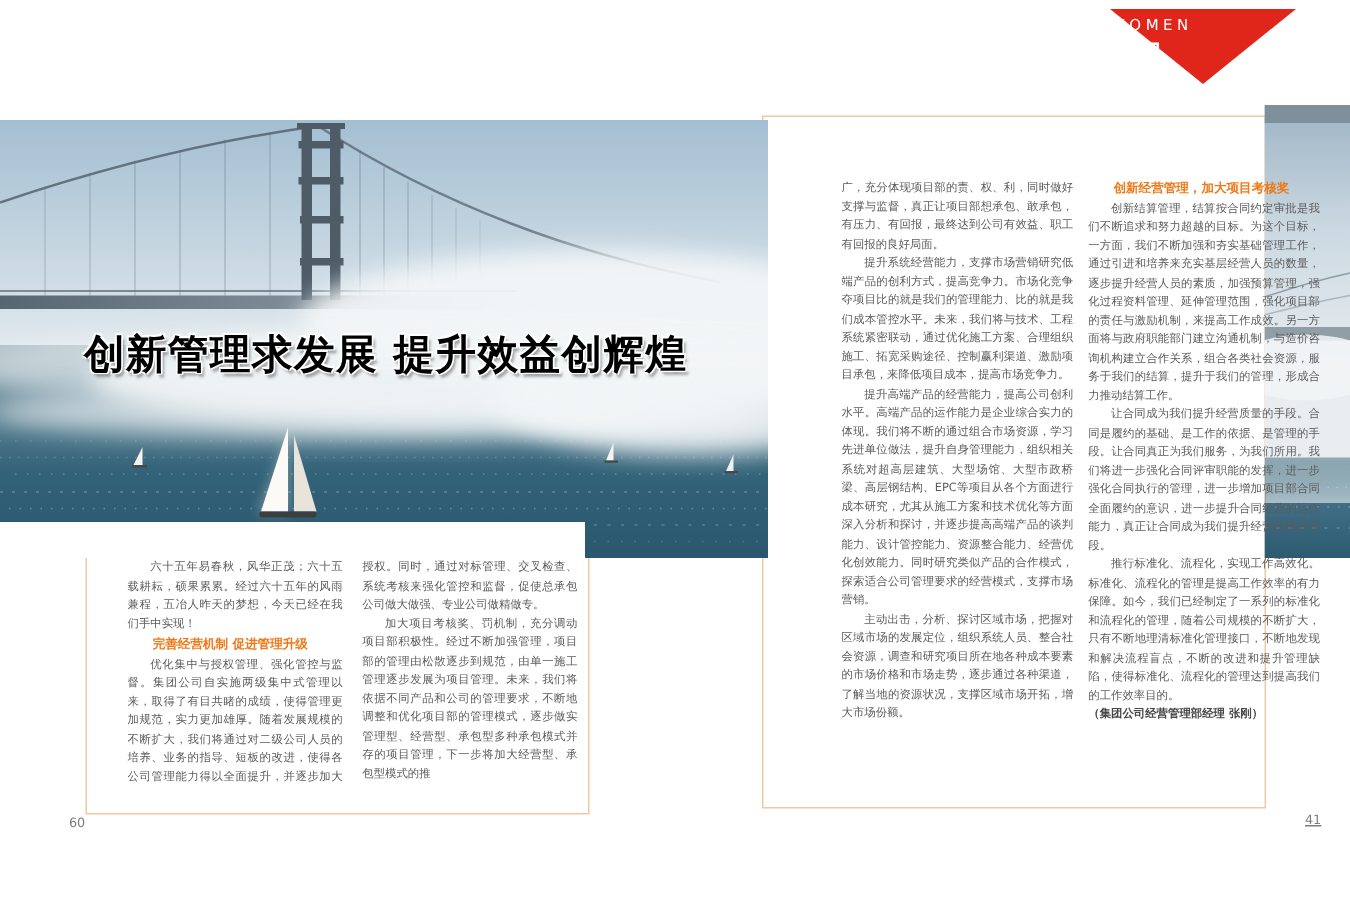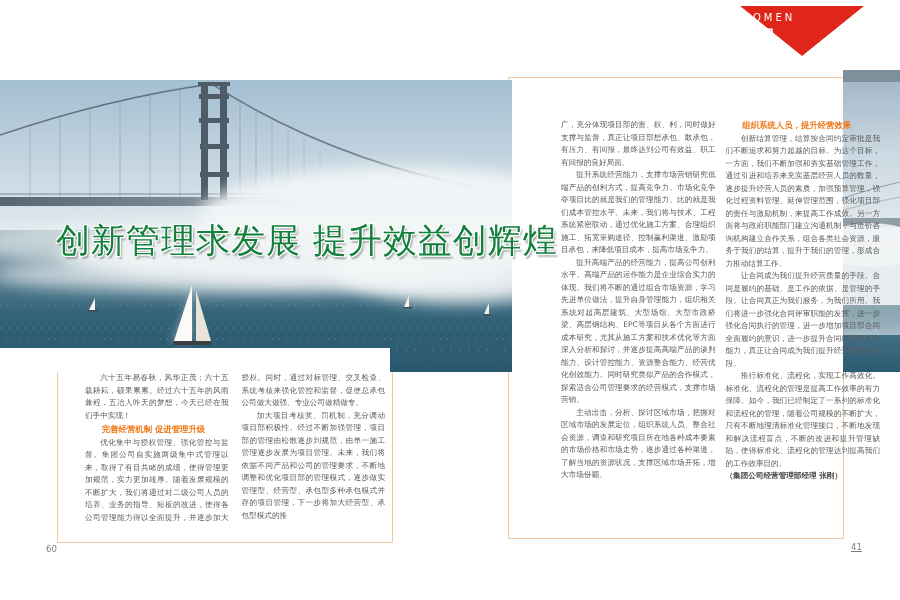--- a/index.html
+++ b/index.html
@@ -10,21 +10,21 @@
   .frame{position:absolute;border:1px solid #f0c9a2;z-index:1;}
   #frame-left{left:57px;top:88px;width:334px;height:453px;}
   #frame-right{left:508px;top:77px;width:334px;height:460px;}
 
   
   #photo-main{position:absolute;left:0;top:80px;width:512px;height:292px;z-index:2;line-height:0;}
   #photo-strip{position:absolute;left:843px;top:70px;width:57px;height:302px;z-index:2;line-height:0;}
 
   
   #headline{position:absolute;left:56px;top:218px;z-index:4;
-    font-size:34px;font-weight:normal;color:#15803d;letter-spacing:1px;white-space:nowrap;
+    font-size:27px;font-weight:bold;color:#000000;letter-spacing:1px;white-space:nowrap;
     text-shadow:-1px -1px 0 #ffffff,1px -1px 0 #ffffff,-1px 1px 0 #ffffff,1px 1px 0 #ffffff,
                  2px 3px 2px rgba(90,90,90,.55);}
 
   
   #badge{position:absolute;left:740px;top:6px;width:0;height:0;z-index:5;
     border-left:62px solid transparent;border-right:62px solid transparent;
     border-top:50px solid #e0261b;}
   #badge-text{position:absolute;left:740px;top:12px;width:124px;z-index:6;text-align:left;color:#ffffff;}
   #badge-en{font-size:10px;letter-spacing:3px;display:block;}
   #badge-cn{font-size:16px;font-weight:bold;display:block;margin-top:2px;letter-spacing:2px;}
@@ -35,21 +35,21 @@
   #text-left{left:85px;top:356px;width:300px;height:187px;column-count:2;column-gap:13px;margin-top:16px;}
   #text-right{left:517px;top:119px;width:319px;height:413px;column-count:2;column-gap:10px;margin-left:44px;}
   .textblock p{margin:0;text-indent:2em;}
   .textblock p.cont{text-indent:0;}
   .textblock h4{margin:1px 0;font-size:8.4px;font-weight:bold;color:#ee7918;text-indent:2em;line-height:12.5px;}
   .textblock p.sig{text-indent:0;text-align:left;font-weight:bold;color:#474747;}
 
   
   .pagenum{position:absolute;z-index:3;font-size:8.5px;color:#7d7d7d;}
   #pagenum-left{left:46px;top:544px;}
-  #pagenum-right{left:851px;top:542px;text-decoration:underline;}
+  #pagenum-right{left:870px;top:542px;text-decoration:underline;}
 </style>
 </head>
 <body>
 
 <div id="spread">
 
   <div class="frame" id="frame-left"></div>
   <div class="frame" id="frame-right"></div>
 
   <div id="photo-main">
@@ -198,21 +198,21 @@
     <h4>完善经营机制 促进管理升级</h4>
     <p>优化集中与授权管理、强化管控与监督。集团公司自实施两级集中式管理以来，取得了有目共睹的成绩，使得管理更加规范，实力更加雄厚。随着发展规模的不断扩大，我们将通过对二级公司人员的培养、业务的指导、短板的改进，使得各公司管理能力得以全面提升，并逐步加大授权。同时，通过对标管理、交叉检查、系统考核来强化管控和监督，促使总承包公司做大做强、专业公司做精做专。</p>
     <p>加大项目考核奖、罚机制，充分调动项目部积极性。经过不断加强管理，项目部的管理由松散逐步到规范，由单一施工管理逐步发展为项目管理。未来，我们将依据不同产品和公司的管理要求，不断地调整和优化项目部的管理模式，逐步做实管理型、经营型、承包型多种承包模式并存的项目管理，下一步将加大经营型、承包型模式的推</p>
   </div>
 
   <div id="text-right" class="textblock">
     <p class="cont">广，充分体现项目部的责、权、利，同时做好支撑与监督，真正让项目部想承包、敢承包，有压力、有回报，最终达到公司有效益、职工有回报的良好局面。</p>
     <p>提升系统经营能力，支撑市场营销研究低端产品的创利方式，提高竞争力。市场化竞争夺项目比的就是我们的管理能力、比的就是我们成本管控水平。未来，我们将与技术、工程系统紧密联动，通过优化施工方案、合理组织施工、拓宽采购途径、控制赢利渠道、激励项目承包，来降低项目成本，提高市场竞争力。</p>
     <p>提升高端产品的经营能力，提高公司创利水平。高端产品的运作能力是企业综合实力的体现。我们将不断的通过组合市场资源，学习先进单位做法，提升自身管理能力，组织相关系统对超高层建筑、大型场馆、大型市政桥梁、高层钢结构、EPC等项目从各个方面进行成本研究，尤其从施工方案和技术优化等方面深入分析和探讨，并逐步提高高端产品的谈判能力、设计管控能力、资源整合能力、经营优化创效能力。同时研究类似产品的合作模式，探索适合公司管理要求的经营模式，支撑市场营销。</p>
     <p>主动出击，分析、探讨区域市场，把握对区域市场的发展定位，组织系统人员、整合社会资源，调查和研究项目所在地各种成本要素的市场价格和市场走势，逐步通过各种渠道，了解当地的资源状况，支撑区域市场开拓，增大市场份额。</p>
-    <h4>组织系统人员，提升经营效果</h4>
+    <h4>创新经营管理，加大项目考核奖</h4>
     <p>创新结算管理，结算按合同约定审批是我们不断追求和努力超越的目标。为这个目标，一方面，我们不断加强和夯实基础管理工作，通过引进和培养来充实基层经营人员的数量，逐步提升经营人员的素质，加强预算管理，强化过程资料管理、延伸管理范围，强化项目部的责任与激励机制，来提高工作成效。另一方面将与政府职能部门建立沟通机制，与造价咨询机构建立合作关系，组合各类社会资源，服务于我们的结算，提升于我们的管理，形成合力推动结算工作。</p>
     <p>让合同成为我们提升经营质量的手段。合同是履约的基础、是工作的依据、是管理的手段。让合同真正为我们服务，为我们所用。我们将进一步强化合同评审职能的发挥，进一步强化合同执行的管理，进一步增加项目部合同全面履约的意识，进一步提升合同经营的运作能力，真正让合同成为我们提升经营质量的手段。</p>
     <p>推行标准化、流程化，实现工作高效化。标准化、流程化的管理是提高工作效率的有力保障。如今，我们已经制定了一系列的标准化和流程化的管理，随着公司规模的不断扩大，只有不断地理清标准化管理接口，不断地发现和解决流程盲点，不断的改进和提升管理缺陷，使得标准化、流程化的管理达到提高我们的工作效率目的。</p>
     <p class="sig">（集团公司经营管理部经理  张刚）</p>
   </div>
 
   <div class="pagenum" id="pagenum-left">60</div>
   <div class="pagenum" id="pagenum-right">41</div>
 
 </div>

